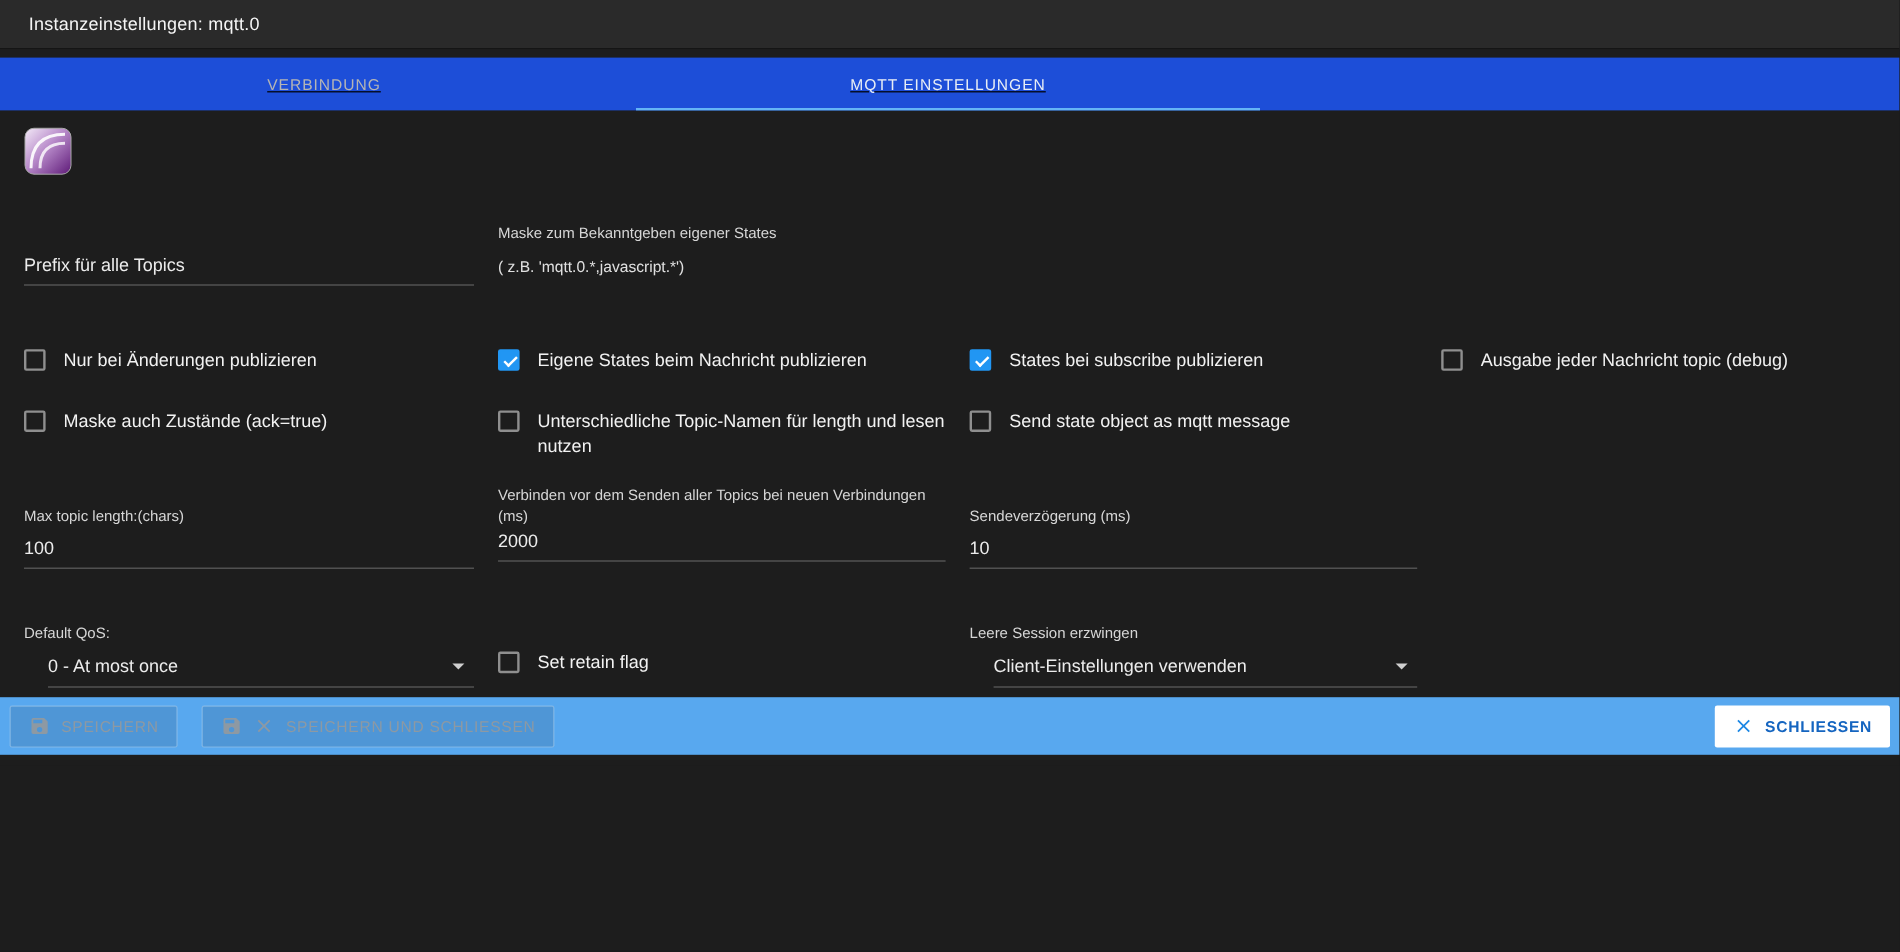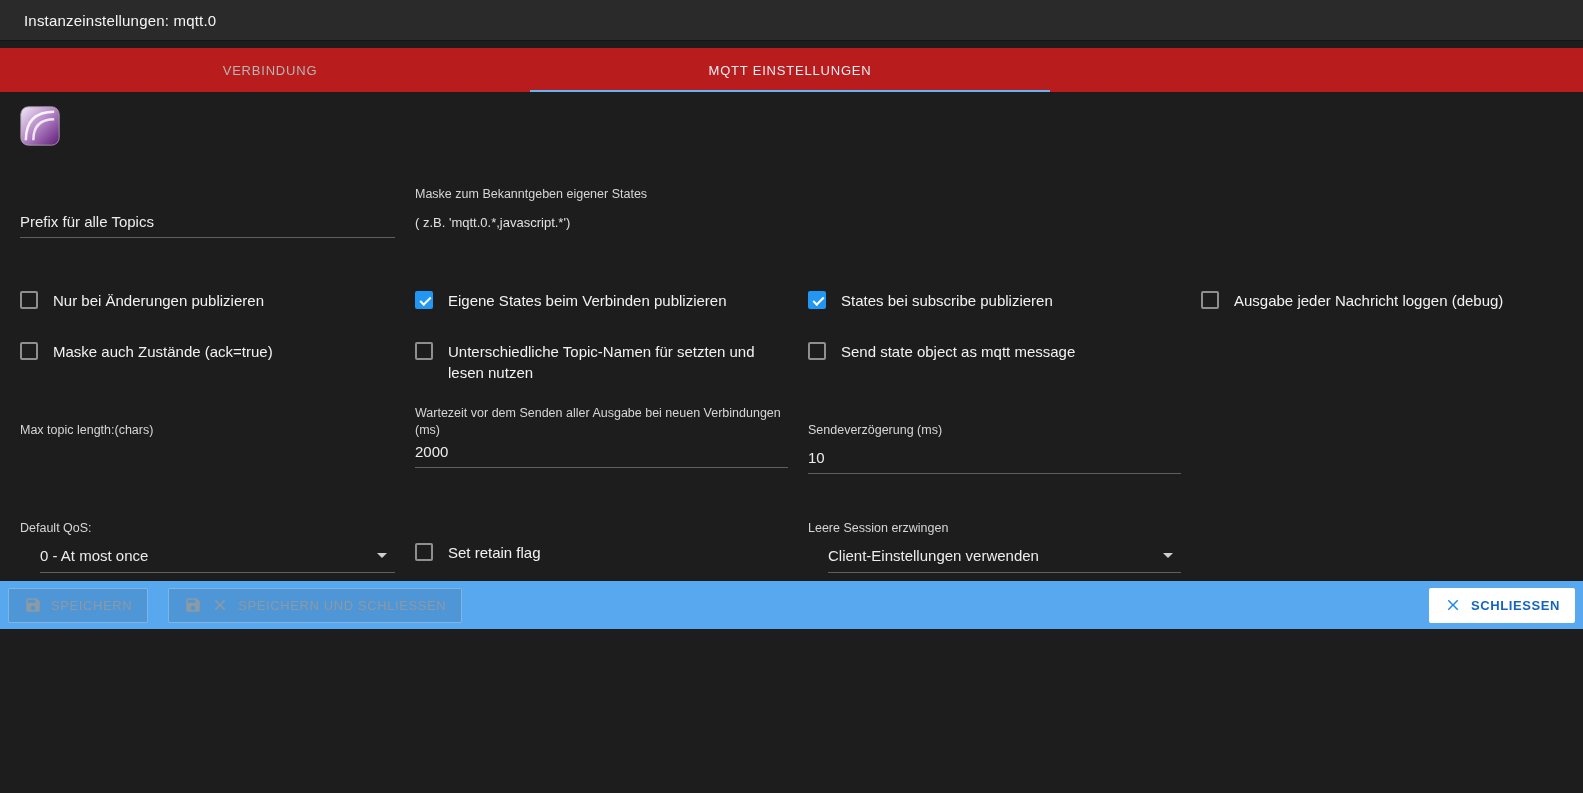--- a/index.html
+++ b/index.html
@@ -4,21 +4,21 @@
 <style>
   * { margin:0; padding:0; box-sizing:border-box; }
   html,body { width:1583px; height:793px; background:#1d1d1d; font-family:"Liberation Sans", sans-serif; overflow:hidden; }
   .app { width:1583px; height:638px; display:flex; flex-direction:column; background:#1d1d1d; }
 
   
   .titlebar { height:41px; background:#2a2a2a; display:flex; align-items:center; padding:0 24px; flex:0 0 auto; border-bottom:1px solid #151515; }
   .titlebar .title { color:#f5f5f5; font-size:15px; letter-spacing:.2px; }
 
   
-  .tabstrip { margin-top:7px; height:44px; background:#b91c1c; display:flex; padding-left:10px; flex:0 0 auto; }
+  .tabstrip { margin-top:7px; height:44px; background:#1d4ed8; display:flex; padding-left:10px; flex:0 0 auto;text-decoration:underline; }
   .tab { width:520px; display:flex; align-items:center; justify-content:center; font-size:13px; letter-spacing:.8px; color:#b5b5b5; cursor:pointer; position:relative; text-transform:uppercase; }
   .tab.active { color:#e8eef5; }
   .tab.active::after { content:""; position:absolute; left:0; right:0; bottom:0; height:2px; background:#64b5f6; }
 
   
   .content { flex:1 1 auto; padding:10px 10px 0 10px; overflow:hidden; }
   .adapter-icon { width:40px; height:40px; margin:4px 0 0 10px; display:block; }
 
   .grid { display:grid; grid-template-columns:375px 373px 373px 375px; column-gap:20px; padding:0 0 0 10px; }
   .row1 { margin-top:40px; }
@@ -100,54 +100,55 @@
       <div></div>
     </div>
 
     <div class="grid row2">
       <div class="check-row">
         <span class="checkbox"></span>
         <span class="check-label">Nur bei Änderungen publizieren</span>
       </div>
       <div class="check-row">
         <span class="checkbox checked"></span>
-        <span class="check-label">Eigene States beim Verbinden publizieren</span>
+        <span class="check-label">Eigene States beim Nachricht publizieren</span>
       </div>
       <div class="check-row">
         <span class="checkbox checked"></span>
         <span class="check-label">States bei subscribe publizieren</span>
       </div>
       <div class="check-row">
         <span class="checkbox"></span>
-        <span class="check-label">Ausgabe jeder Nachricht loggen (debug)</span>
+        <span class="check-label">Ausgabe jeder Nachricht topic (debug)</span>
       </div>
     </div>
 
     <div class="grid row3">
       <div class="check-row">
         <span class="checkbox"></span>
         <span class="check-label">Maske auch Zustände (ack=true)</span>
       </div>
       <div class="check-row">
         <span class="checkbox"></span>
-        <span class="check-label">Unterschiedliche Topic-Namen für setzten und lesen nutzen</span>
+        <span class="check-label">Unterschiedliche Topic-Namen für length und lesen nutzen</span>
       </div>
       <div class="check-row">
         <span class="checkbox"></span>
         <span class="check-label">Send state object as mqtt message</span>
       </div>
       <div></div>
     </div>
 
     <div class="grid row4">
       <div class="field">
         <span class="field-label two-line" style="display:flex;align-items:flex-end;">Max topic length:(chars)</span>
-      </div>
-      <div class="field">
-        <span class="field-label two-line">Wartezeit vor dem Senden aller Ausgabe bei neuen Verbindungen (ms)</span>
+        <input class="field-input" type="text" value="100" style="">
+      </div>
+      <div class="field">
+        <span class="field-label two-line">Verbinden vor dem Senden aller Topics bei neuen Verbindungen (ms)</span>
         <input class="field-input" style="padding-top: 4px;" type="text" value="2000">
       </div>
       <div class="field">
         <span class="field-label two-line" style="display:flex;align-items:flex-end;">Sendeverzögerung (ms)</span>
         <input class="field-input" type="text" value="10" style="">
       </div>
       <div></div>
     </div>
 
     <div class="grid row5">

